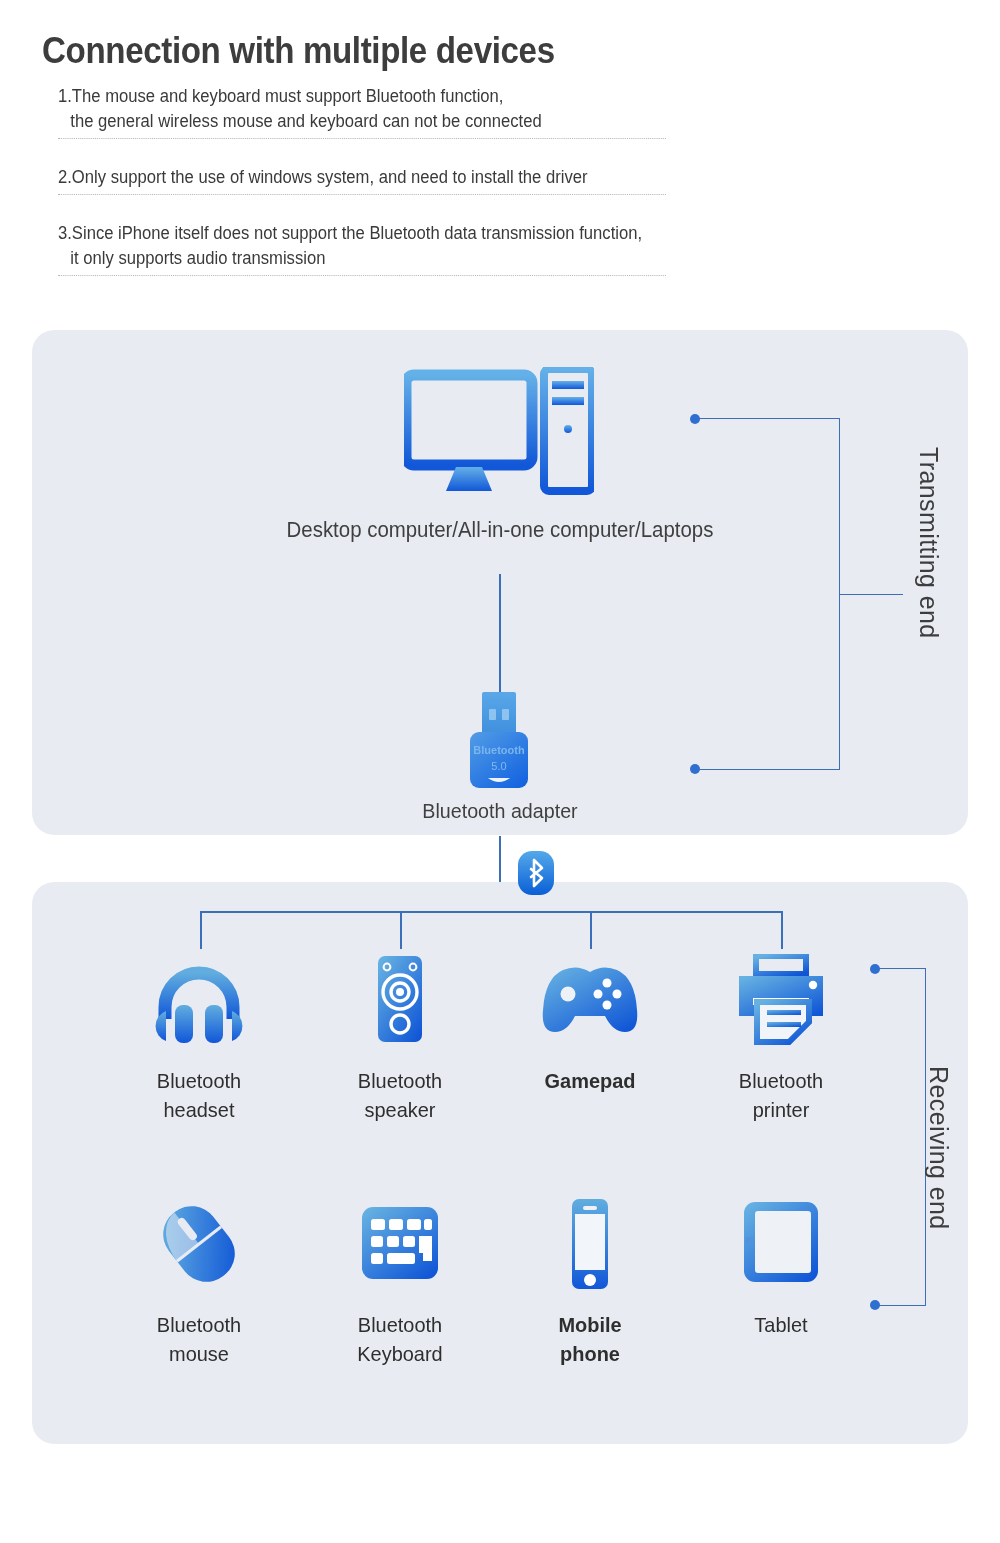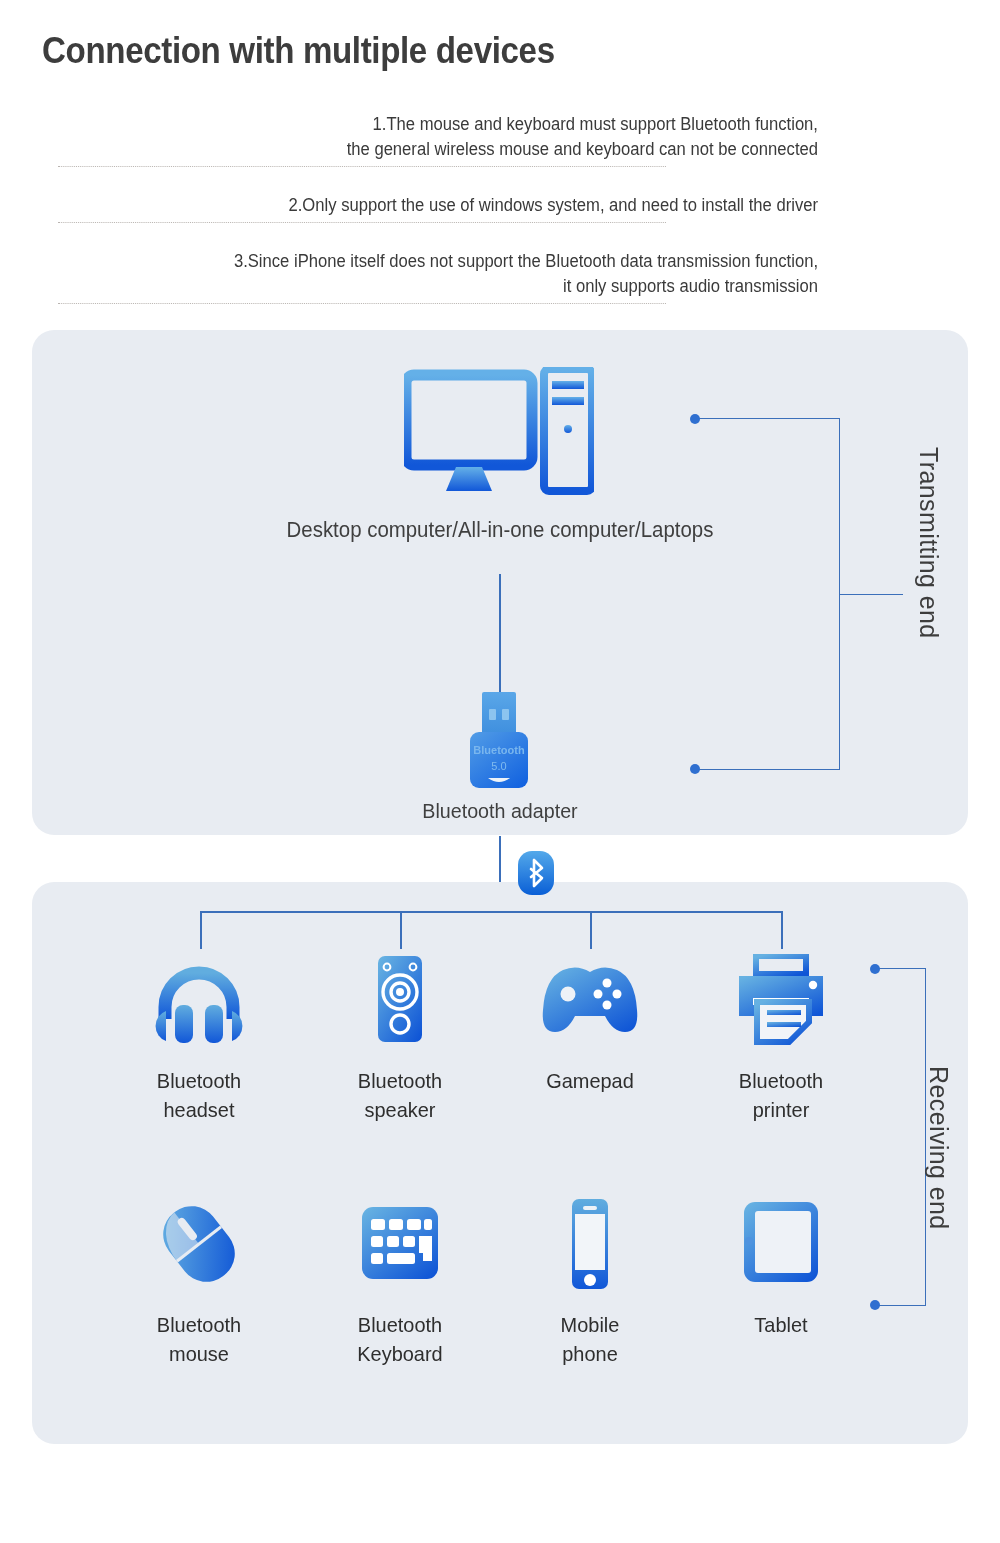--- a/index.html
+++ b/index.html
@@ -24,23 +24,22 @@
     letter-spacing: -0.4px;
     color: #3d3d3d;
     transform: scaleX(0.92);
     transform-origin: left center;
     white-space: nowrap;
   }
 
   .notes {
     position: absolute;
     left: 58px;
-    top: 112px;
+    top: 84px;
     width: 800px;
-    text-align: right;
   }
 
   .note {
     position: relative;
     font-size: 17.5px;
     line-height: 25px;
     color: #3a3a3a;
     margin-bottom: 26px;
     transform: scaleX(0.95);
     transform-origin: left top;
@@ -199,21 +198,21 @@
     line-height: 29px;
     color: #2e2e2e;
     transform: scaleX(0.95);
   }
   .device .lbl .l2 { display: block; }
 
   .row1 { top: 952px; }
   .row2 { top: 1196px; }
   .c1 { left: 104px; }
   .c2 { left: 305px; }
-  .c3 { left: 495px; }
+  .c3 { left: 495px; font-weight: bold; }
   .c4 { left: 686px; }
 </style>
 </head>
 <body>
 
 <div class="page-title">Connection with multiple devices</div>
 
 <div class="notes">
   <div class="note note-1">
     <div class="note-line">1.The mouse and keyboard must support Bluetooth function,</div>

